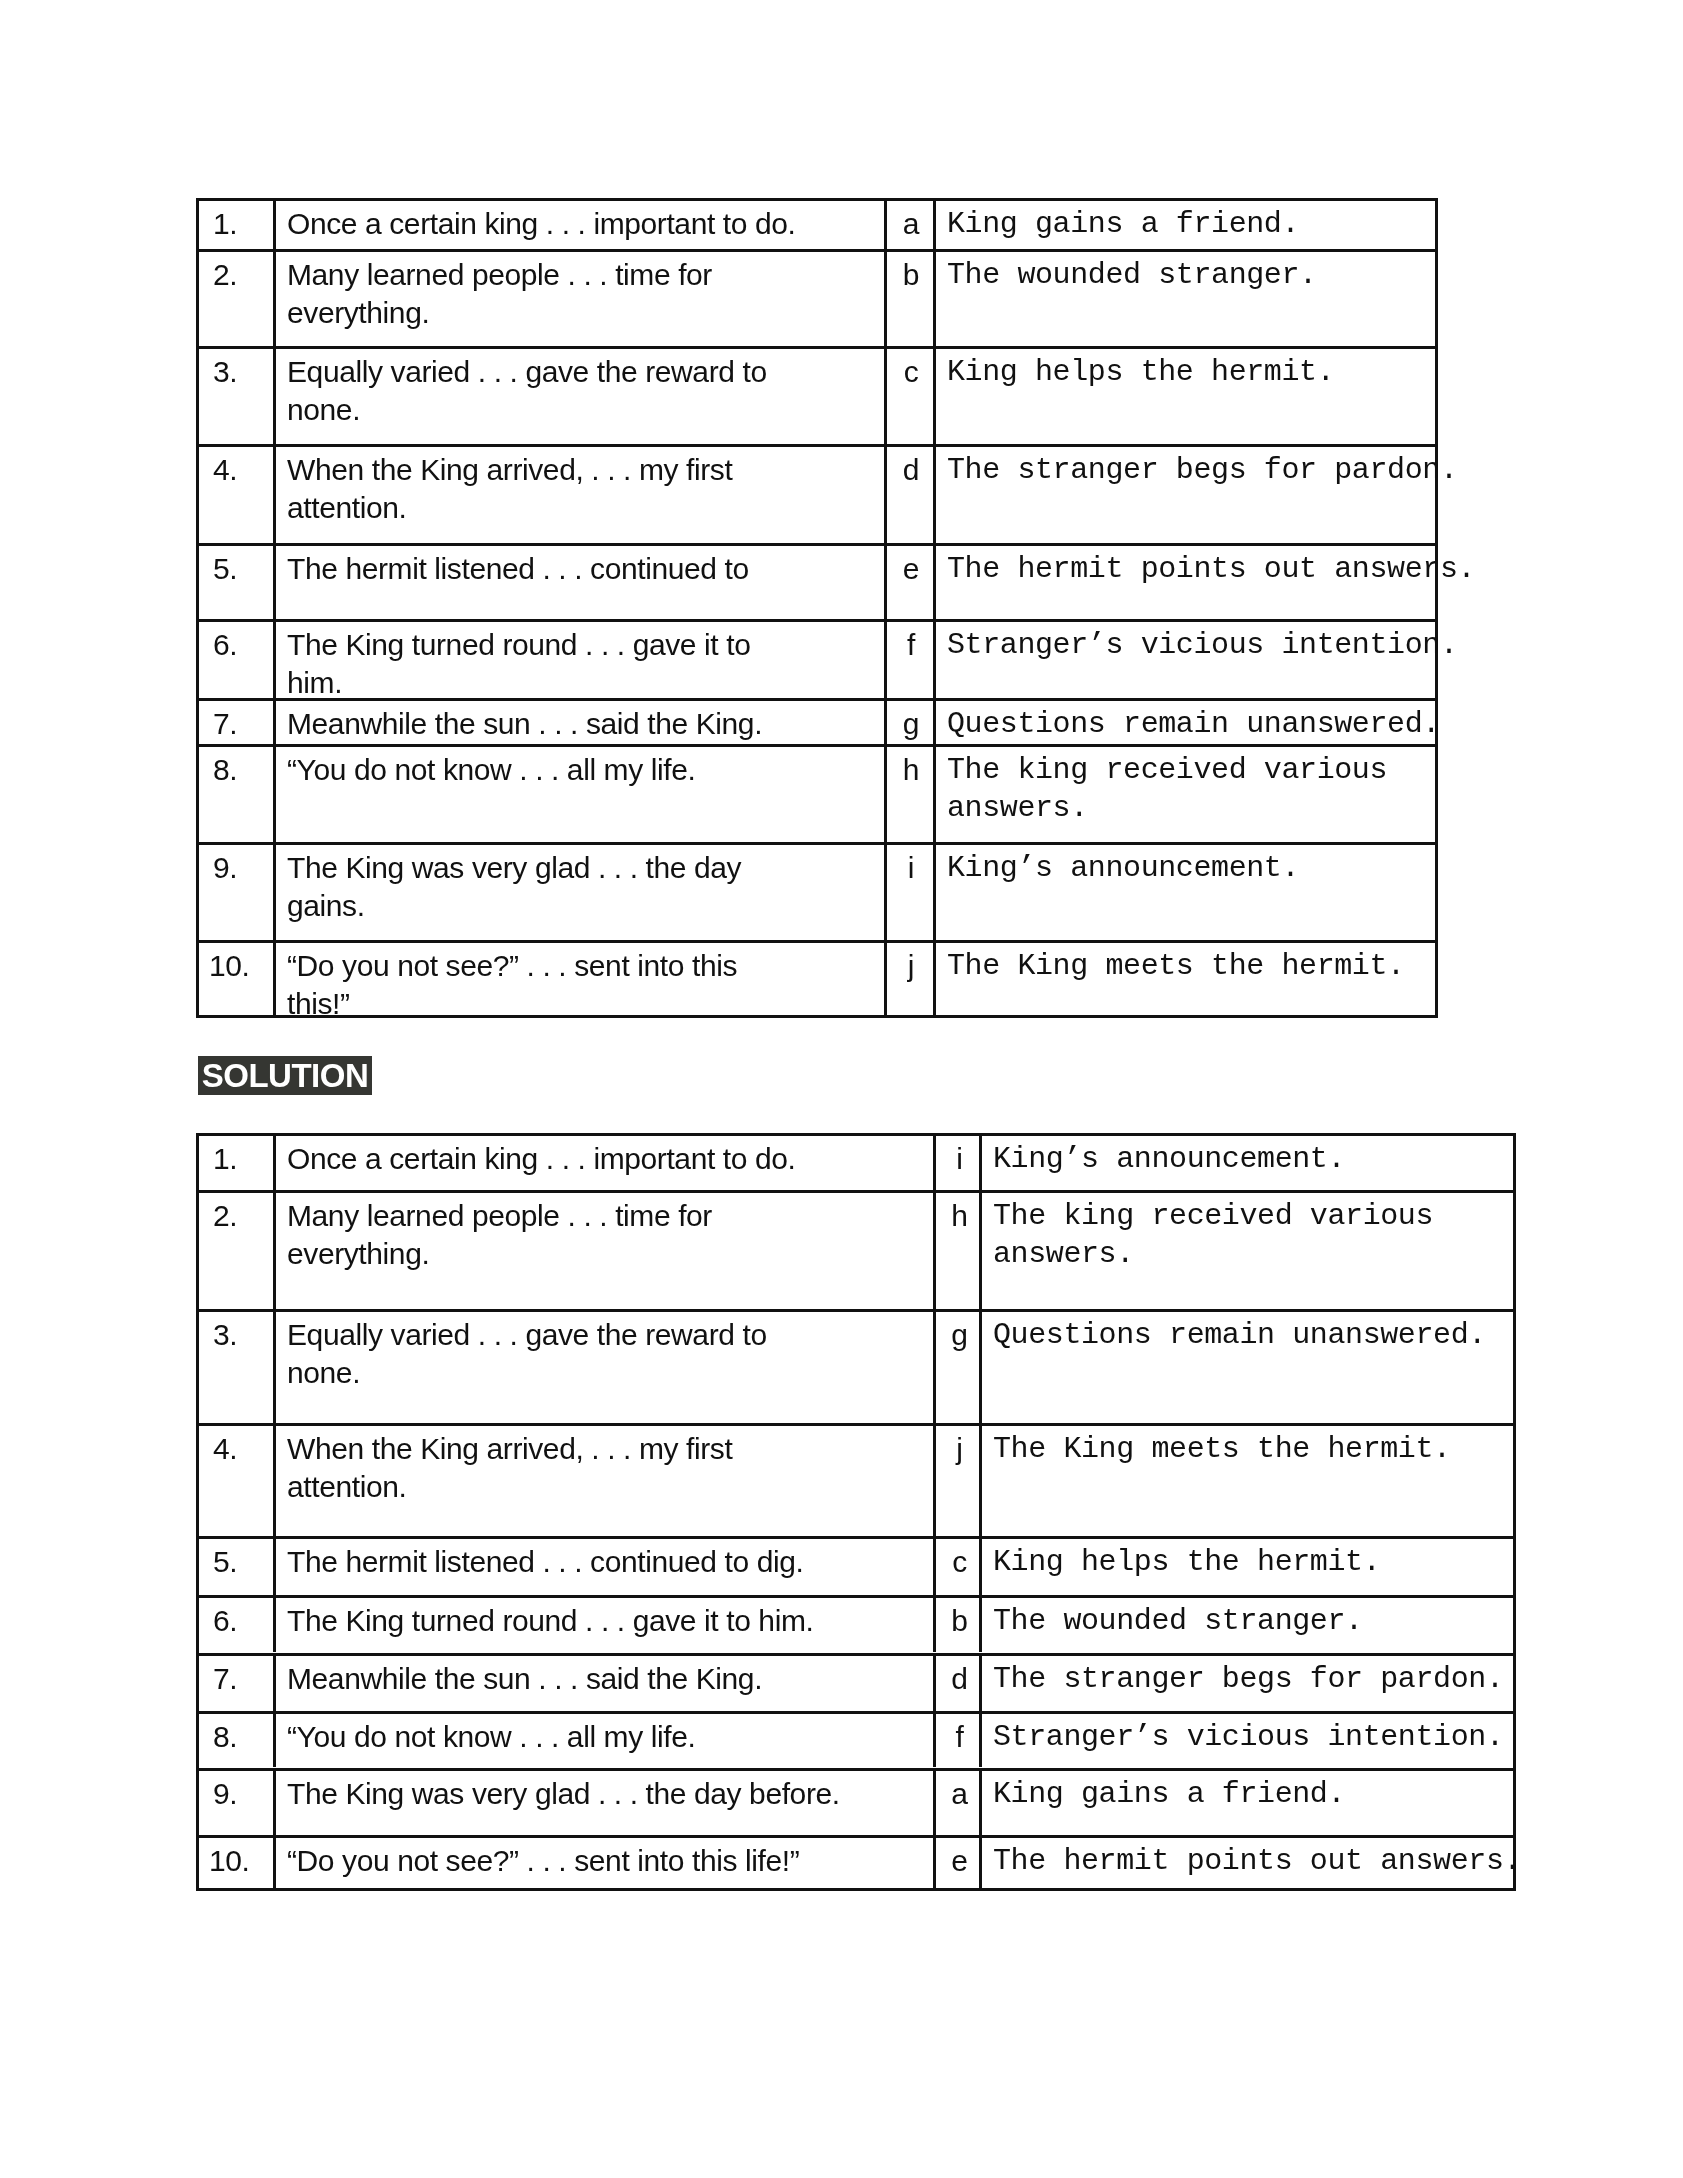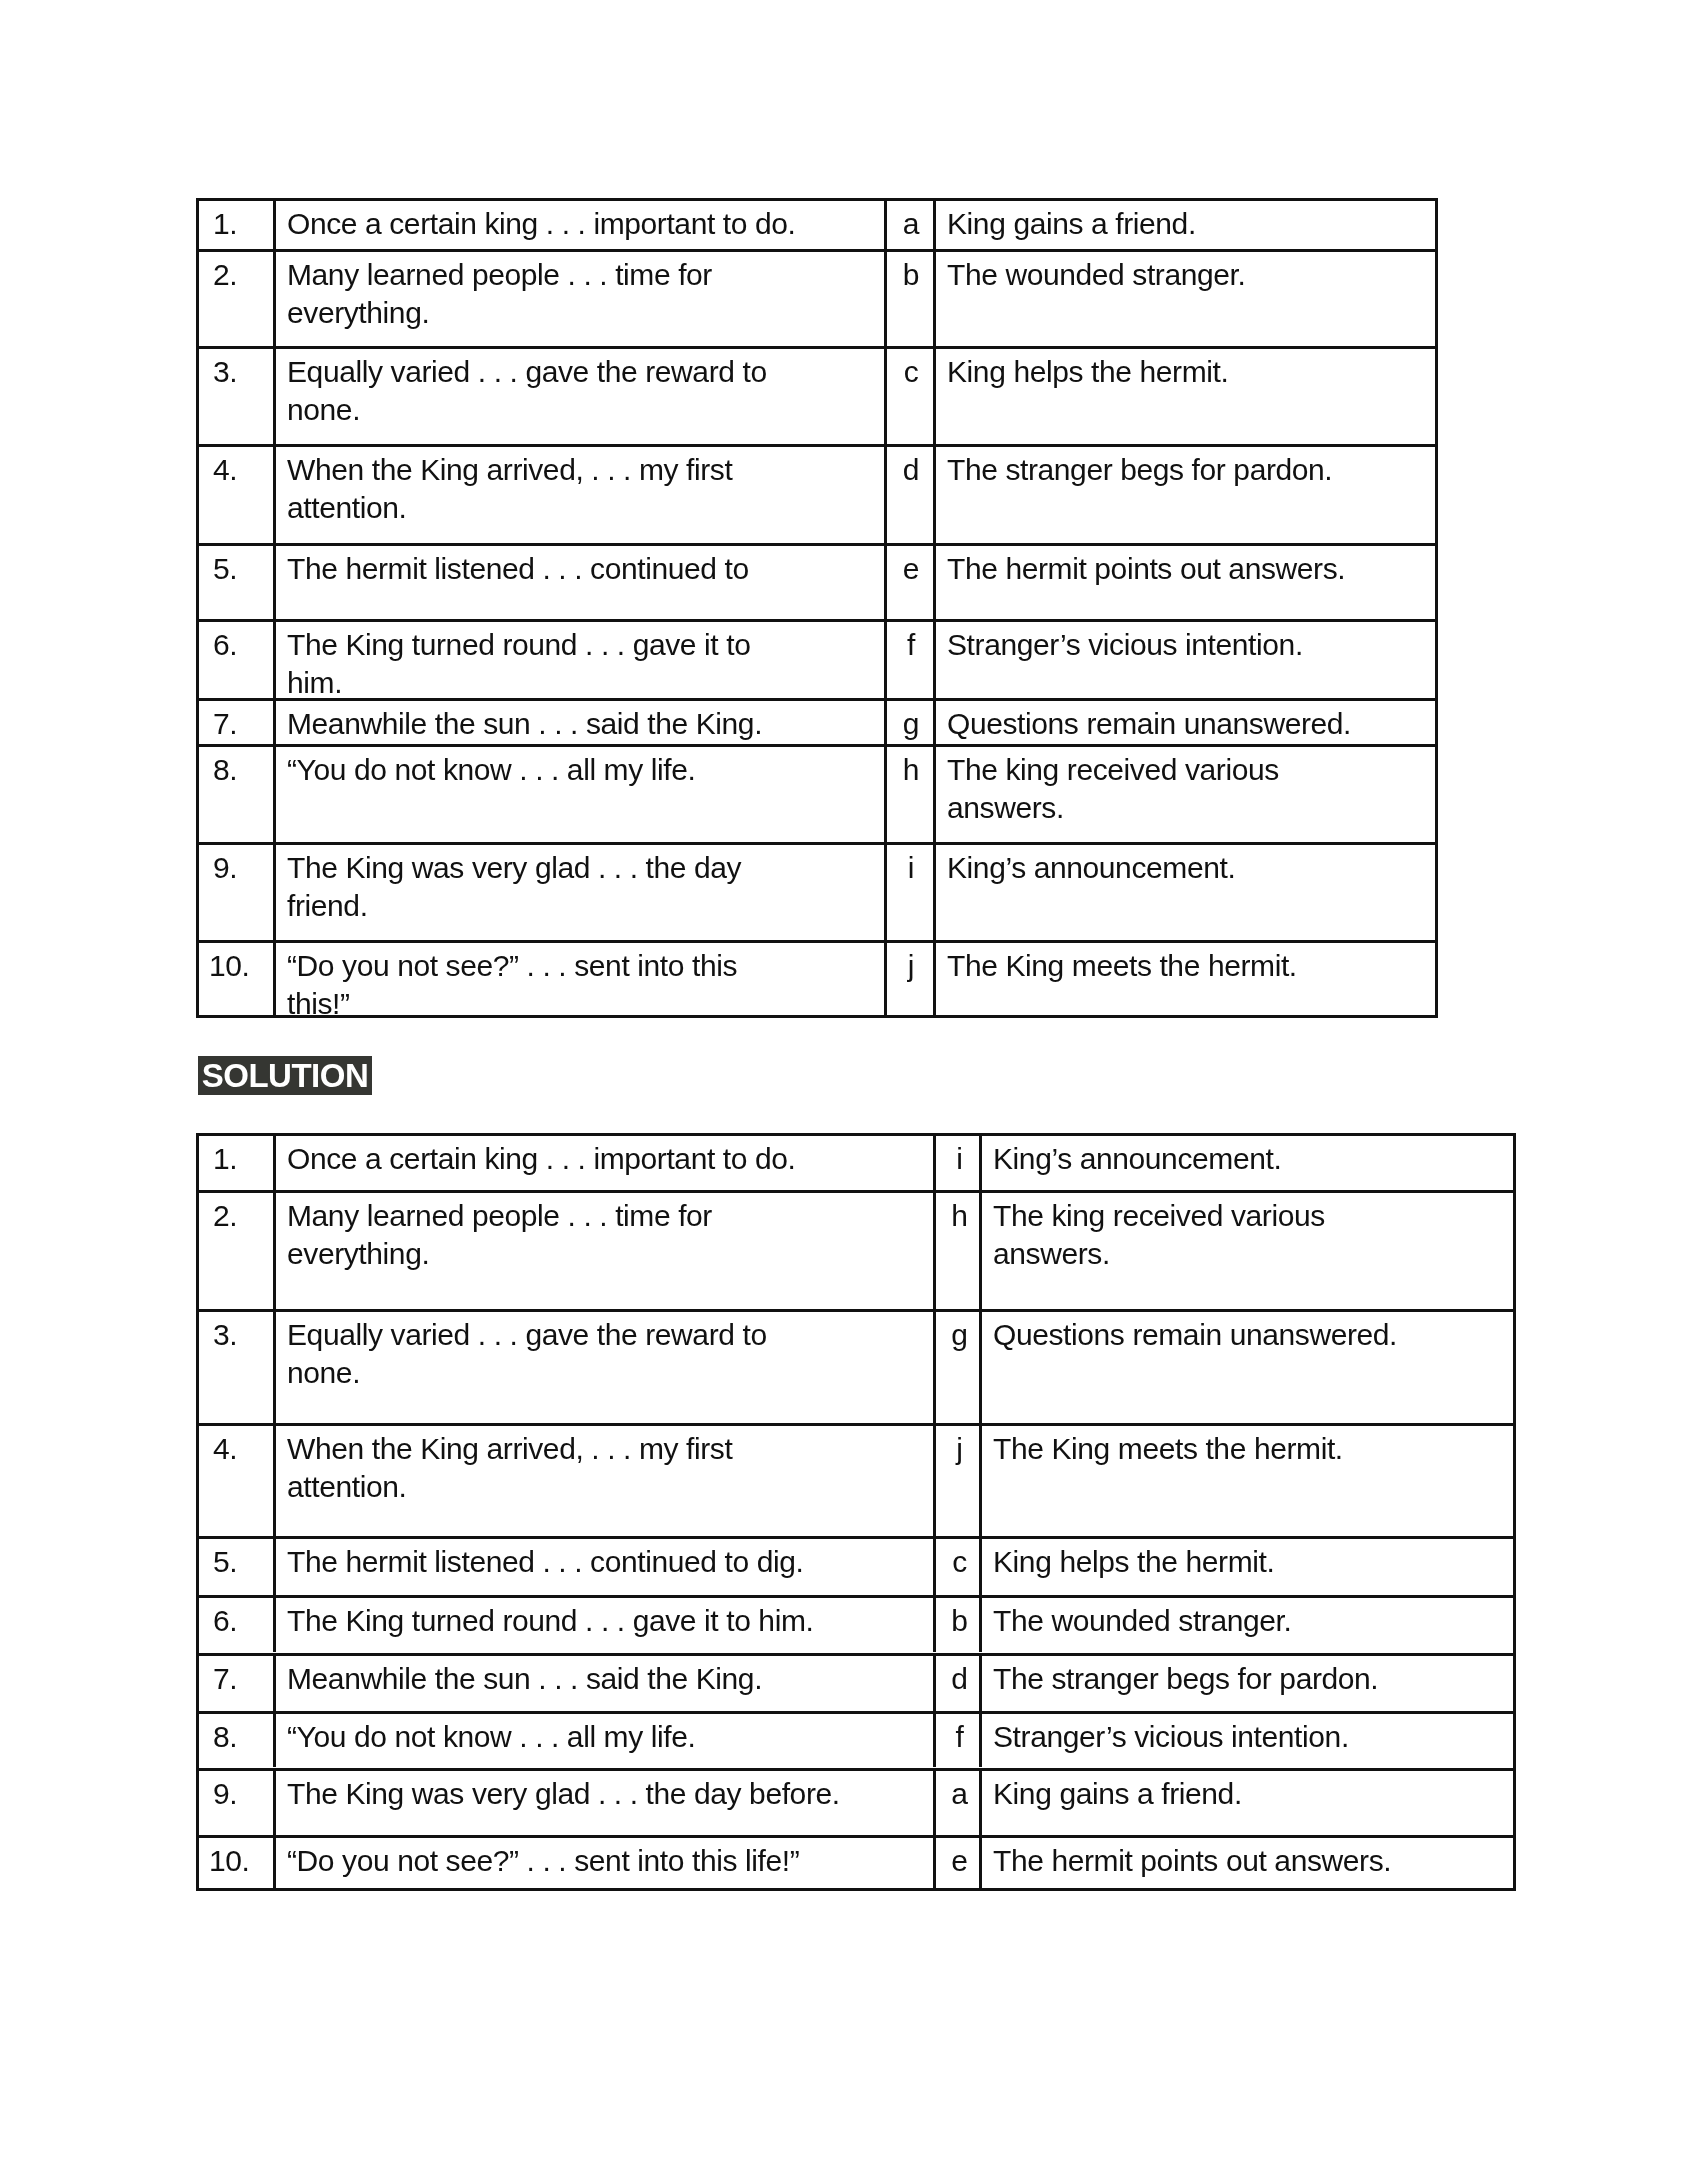--- a/index.html
+++ b/index.html
@@ -6,21 +6,21 @@
   body { width:1683px; height:2178px; position:relative; overflow:hidden;
          font-family:"Liberation Sans", sans-serif; color:#111; }
   .tbl { position:absolute; border:3px solid #111; box-sizing:border-box; }
   .row { position:absolute; left:0; right:0; border-top:3px solid #111; box-sizing:border-box; }
   .row.first { border-top:none; }
   .cell { position:absolute; top:0; bottom:0; box-sizing:border-box; font-size:30px;
           line-height:38px; padding-top:4px; white-space:nowrap; letter-spacing:-0.4px; }
   .c-num { left:0; padding-left:14px; }
   .c-text { border-left:3px solid #111; padding-left:11px; }
   .c-key { border-left:3px solid #111; text-align:center; }
-  .c-ans { border-left:3px solid #111; padding-left:11px; right:0; }
+  .c-ans { border-left:3px solid #111; padding-left:11px; right:0;font-family:Liberation Mono, monospace; }
   .line { display:block; }
   .solution { position:absolute; left:198px; top:1056px; width:174px; height:39px;
               background:#353632; color:#ffffff; font-weight:bold; font-size:33px;
               line-height:39px; text-align:center; letter-spacing:-0.5px;
               font-family:"Liberation Sans", sans-serif; }
 </style>
 </head>
 <body>
 
 <div class="tbl" style="left:196px; top:198px; width:1242px; height:820px;">
@@ -141,21 +141,21 @@
         <span class="line">The king received various</span>
         <span class="line">answers.</span>
       </div>
   </div>
   <div class="row" style="top:641px; height:98px;">
     <div class="cell c-num" style="width:77px;">
         <span class="line">9.</span>
       </div>
     <div class="cell c-text" style="left:74px; width:614px;">
         <span class="line">The King was very glad . . . the day</span>
-        <span class="line">friend.</span>
+        <span class="line">gains.</span>
       </div>
     <div class="cell c-key" style="left:685px; width:51px;">
         <span class="line">i</span>
       </div>
     <div class="cell c-ans" style="left:734px;">
         <span class="line">King’s announcement.</span>
       </div>
   </div>
   <div class="row" style="top:739px; height:75px;">
     <div class="cell c-num" style="width:77px; padding-left:10px;">

